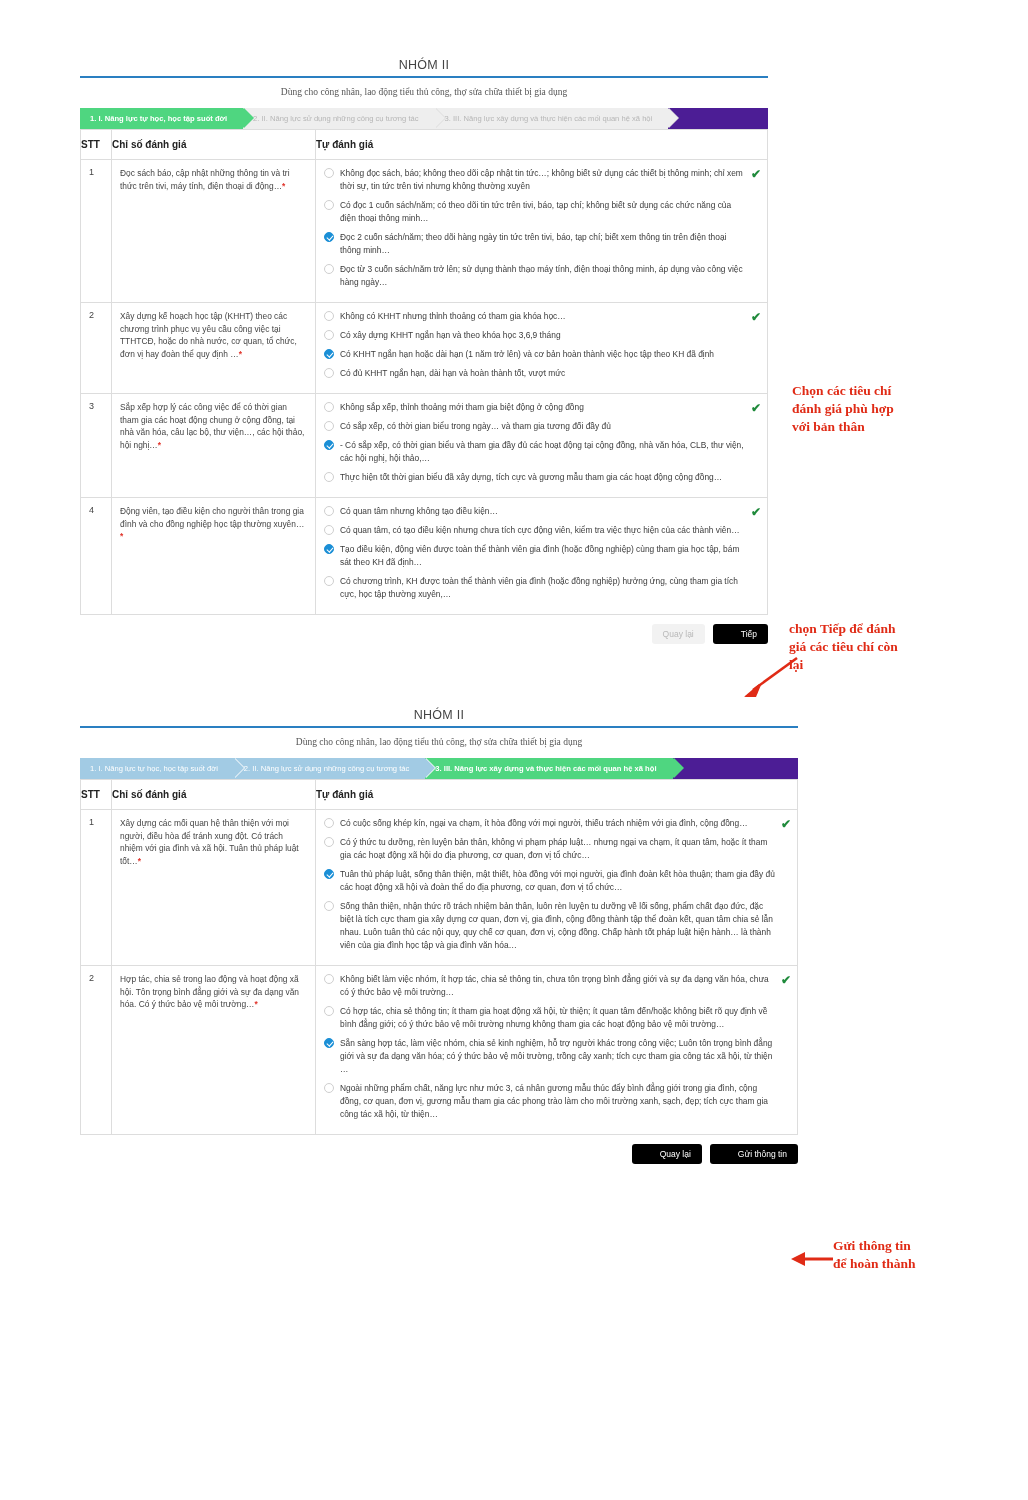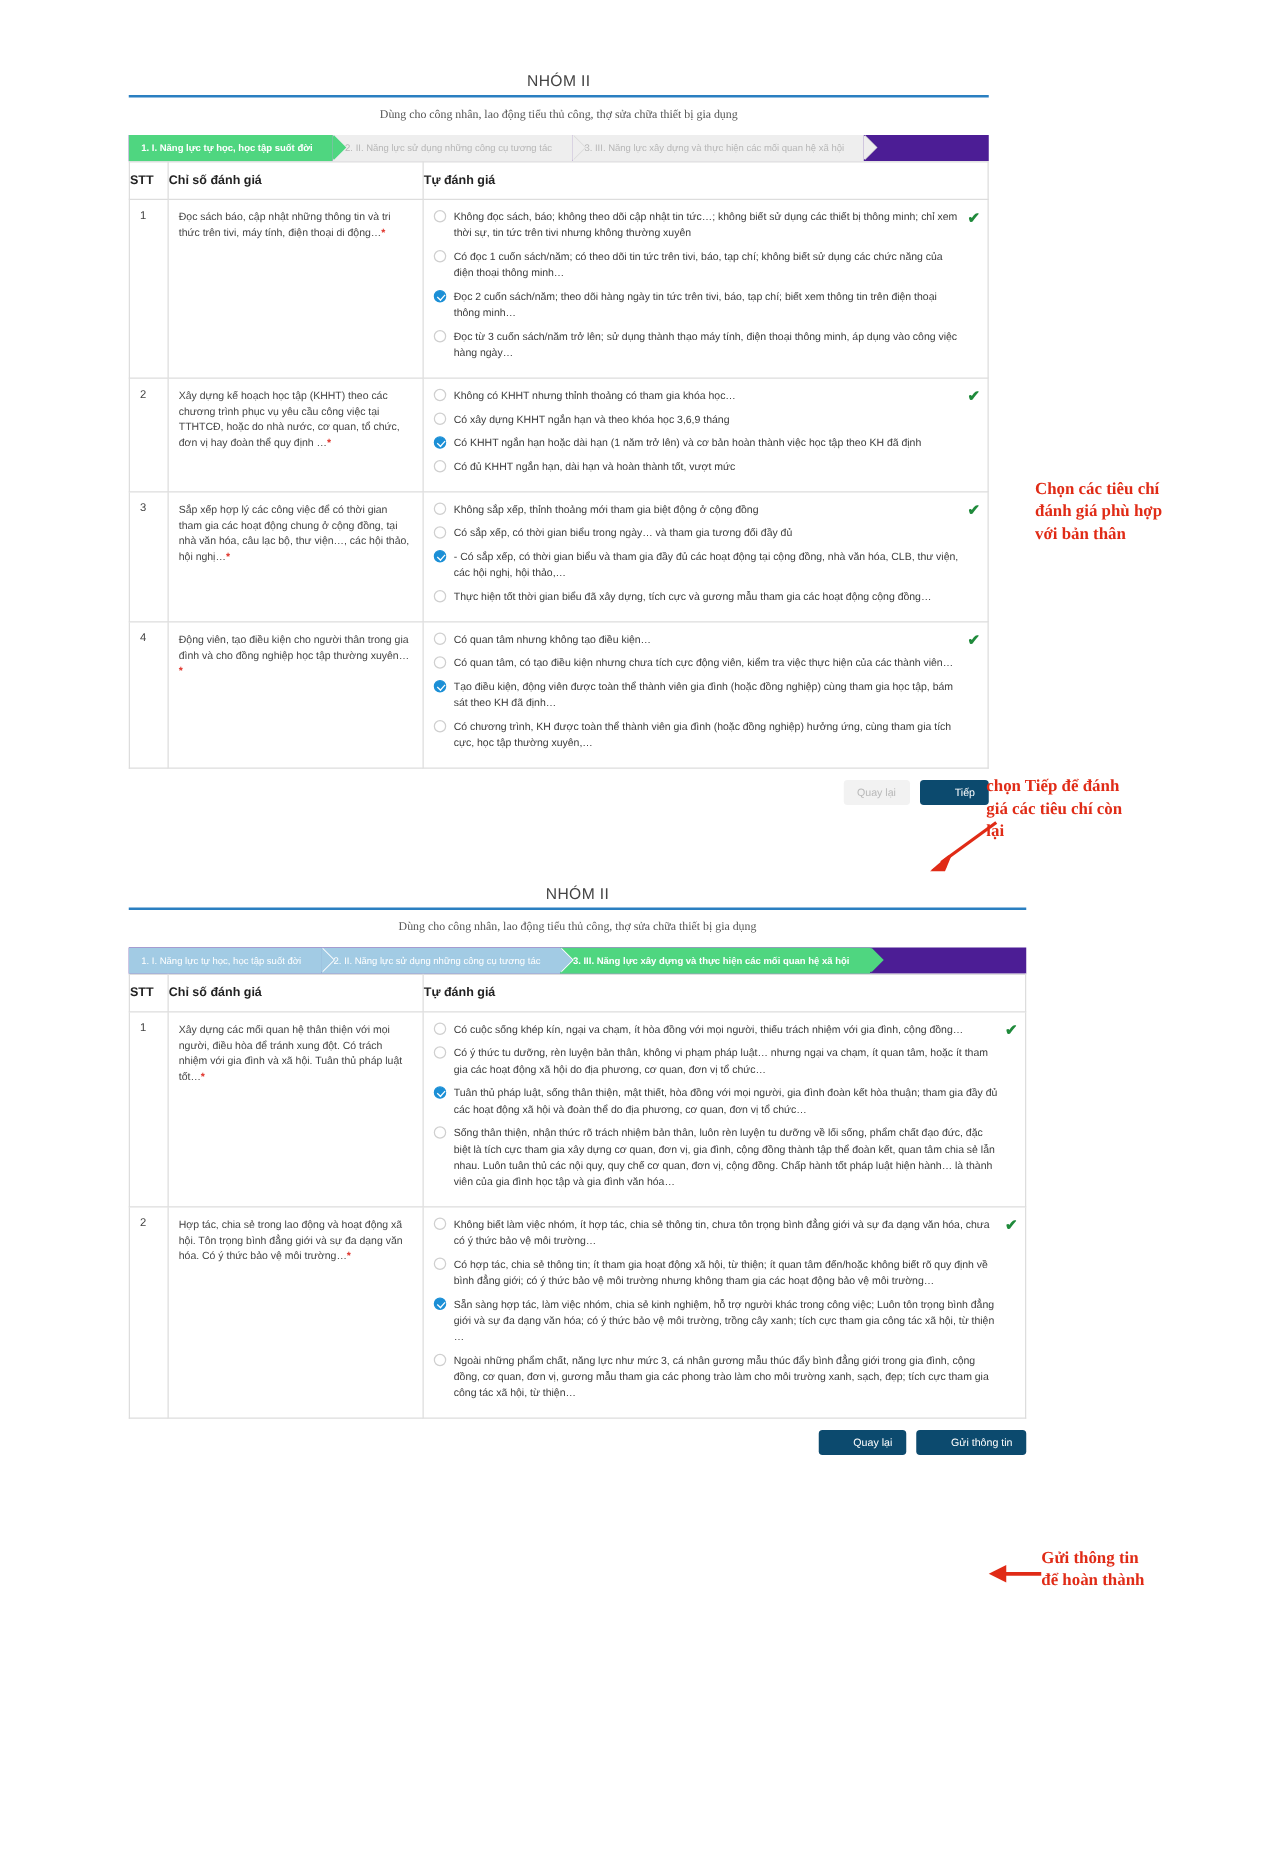--- a/index.html
+++ b/index.html
@@ -7,21 +7,21 @@
     width:1028px;height:1500px;
     background:#ffffff;
     font-family:"Liberation Sans", sans-serif;
     color:#333;
     position:relative;
     overflow:hidden;
   }
   .page{position:relative;width:1028px;height:1500px;}
 
   
-  .form-block{position:absolute;margin-left:23px;}
+  .form-block{position:absolute;}
   .block-title{
     text-align:center;
     font-size:12.5px;
     color:#444;
     letter-spacing:.3px;
     padding-bottom:4px;
   }
   .title-rule{height:2px;background:#2a7fc1;width:100%;}
   .block-sub{
     text-align:center;
@@ -154,21 +154,21 @@
   }
   .btn{
     font-size:8.5px;
     border:none;
     border-radius:3px;
     padding:5px 11px;
     cursor:pointer;
     font-family:Liberation Sans, sans-serif;
   }
   .btn-ghost{background:#f2f2f2;color:#b9b9b9;}
-  .btn-primary{background:#0c4a6e;color:#ffffff;padding-left:28px;}
+  .btn-primary{background:#000000;color:#ffffff;padding-left:28px;}
 
   
   .annot{
     position:absolute;
     color:#e02b16;
     font-family:"Liberation Serif", serif;
     font-weight:bold;
     font-size:13.5px;
     line-height:1.35;
     white-space:pre-line;
@@ -393,21 +393,21 @@
           </tr>
         </tbody>
     </table>
 
     <div class="btn-row">
       <button class="btn btn-primary">Quay lại</button>
       <button class="btn btn-primary">Gửi thông tin</button>
     </div>
   </div>
 
-  <div class="annot" style="left:828px;top:382px;width:190px;">Chọn các tiêu chí
+  <div class="annot" style="left:792px;top:382px;width:190px;">Chọn các tiêu chí
 đánh giá phù hợp
 với bản thân</div>
 
   <div class="annot" style="left:789px;top:620px;width:195px;">chọn Tiếp để đánh
 giá các tiêu chí còn
 lại</div>
 
   <svg class="arrow" style="left:735px;top:652px;" width="70" height="48" viewBox="0 0 70 48">
     <line x1="62" y1="6" x2="18" y2="38" stroke="#e02b16" stroke-width="2.6"></line>
     <polygon points="10,44 24,32 22,42 14,44" fill="#e02b16"></polygon>

